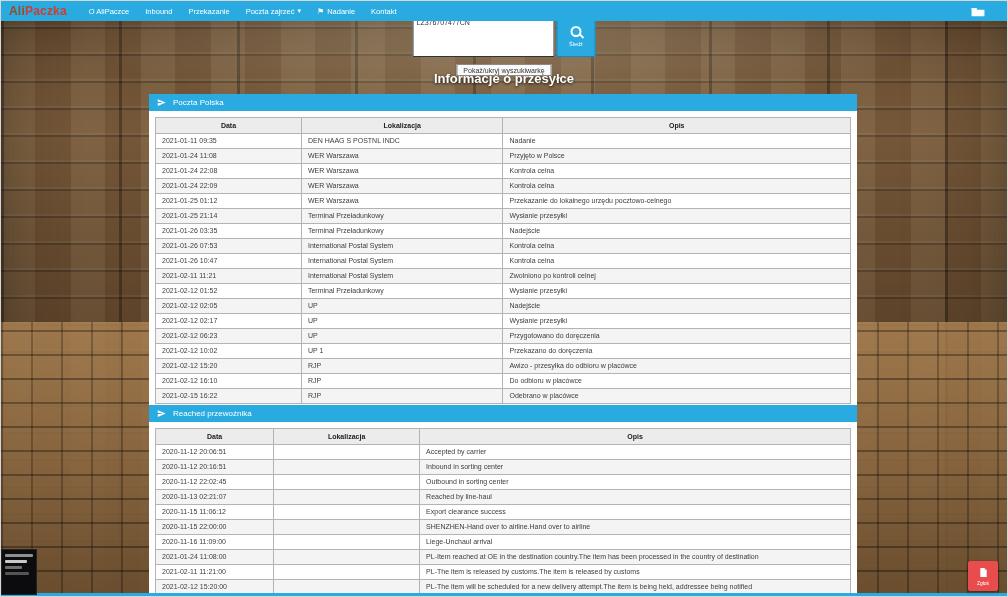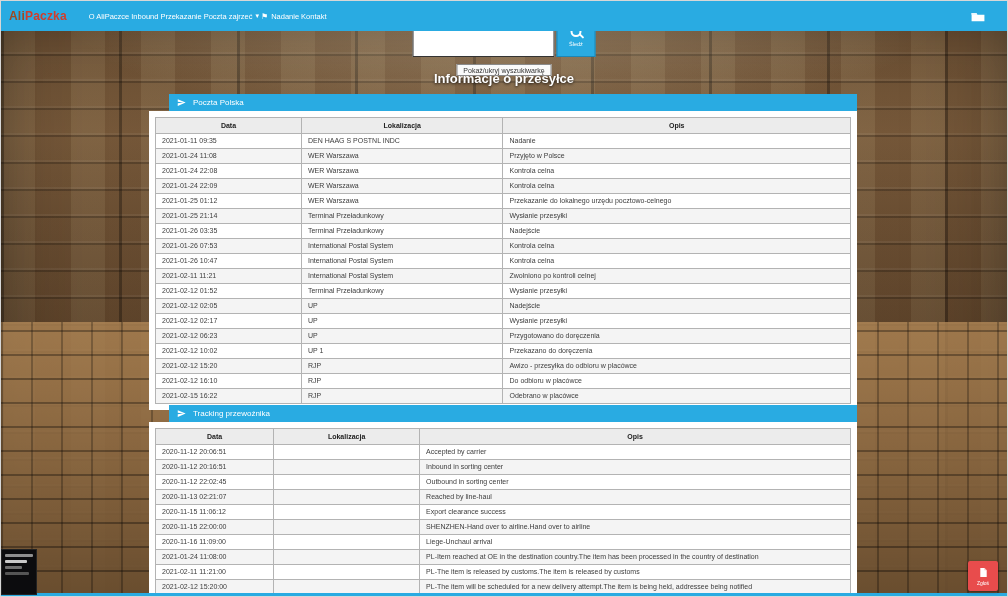--- a/index.html
+++ b/index.html
@@ -26,28 +26,28 @@
     background:
       repeating-linear-gradient(0deg, rgba(0,0,0,.35) 0 2px, rgba(0,0,0,0) 2px 24px),
       repeating-linear-gradient(90deg, rgba(0,0,0,.28) 0 2px, rgba(0,0,0,0) 2px 30px),
       linear-gradient(180deg, #b08655, #7d5c38);
   }
   .bg::before { left:0; }
   .bg::after  { right:0; }
 
   
   .navbar {
-    position:absolute; top:0; left:0; right:0; height:30px;
+    position:absolute; top:0; left:0; right:0; height:20px;
     background:#29abe2; display:flex; align-items:center; padding:0 8px;
     z-index:20;
   }
   .logo { font-size:12px; font-weight:bold; letter-spacing:.2px; margin-right:22px; cursor:pointer; }
   .logo .p1 { color:#9c4a21; }
   .logo .p2 { color:#d23c2a; }
-  .nav-items { display:flex; list-style:none; gap:2px; align-items:center;justify-content:flex-end; }
+  .nav-items { display:flex; list-style:none; gap:16px; align-items:center;justify-content:flex-end; }
   .nav-items li { color:#fff; font-size:7.5px; cursor:pointer; display:flex; align-items:center; gap:3px; white-space:nowrap; }
   .nav-caret { font-size:7px; }
   .nav-flag { font-size:8px; }
   .nav-right { margin-left:auto; display:flex; align-items:center; padding-right:14px; }
   .folder-btn { width:14px; height:11px; cursor:pointer; display:block; }
 
   
   .search-wrap { position:absolute; top:14px; left:50%; transform:translateX(-50%); z-index:15; }
   .search-row { display:flex; }
   .track-input {
@@ -75,21 +75,21 @@
     color:#fff; font-size:13px; font-weight:600;
     text-shadow:0 1px 3px rgba(0,0,0,.85); z-index:10;
   }
 
   
   .panel { position:absolute; left:148px; width:708px; z-index:10; }
   .panel-1 { top:93px; }
   .panel-2 { top:404px; }
   .panel-header {
     height:17px; background:#29abe2; color:#fff; display:flex; align-items:center;
-    padding:0 8px; gap:7px; font-size:8px;margin-left:20px;
+    padding:0 8px; gap:7px; font-size:8px;
   }
   .plane-icon { width:9px; height:9px; flex:0 0 auto; }
   .panel-body { background:#fff; padding:6px; }
   table { width:100%; border-collapse:collapse; table-layout:fixed; }
   th, td { border:1px solid #b3b3b3; font-size:7px; color:#3c3c3c; overflow:hidden; white-space:nowrap; }
   th { background:#ececec; font-weight:bold; text-align:center; padding:4px 4px; color:#222; }
   td { padding:3px 6px; line-height:8px; }
   tbody tr:nth-child(even) td { background:#f4f4f4; }
   .t1 col.c1 { width:21%; } .t1 col.c2 { width:29%; } .t1 col.c3 { width:50%; }
   .t2 col.c1 { width:17%; } .t2 col.c2 { width:21%; } .t2 col.c3 { width:62%; }
@@ -280,21 +280,21 @@
         </tbody>
     </table>
   </div>
 </section>
 
 <section class="panel panel-2">
   <header class="panel-header">
     <svg class="plane-icon" viewBox="0 0 24 24">
         <path d="M2 21l21-9L2 3v7l15 2-15 2z" fill="#fff"></path>
       </svg>
-    <span>Tracking przewoźnika</span>
+    <span>Reached przewoźnika</span>
   </header>
   <div class="panel-body">
     <table class="t2">
       <colgroup>
           <col class="c1">
           <col class="c2">
           <col class="c3">
         </colgroup>
       <thead>
         <tr>

